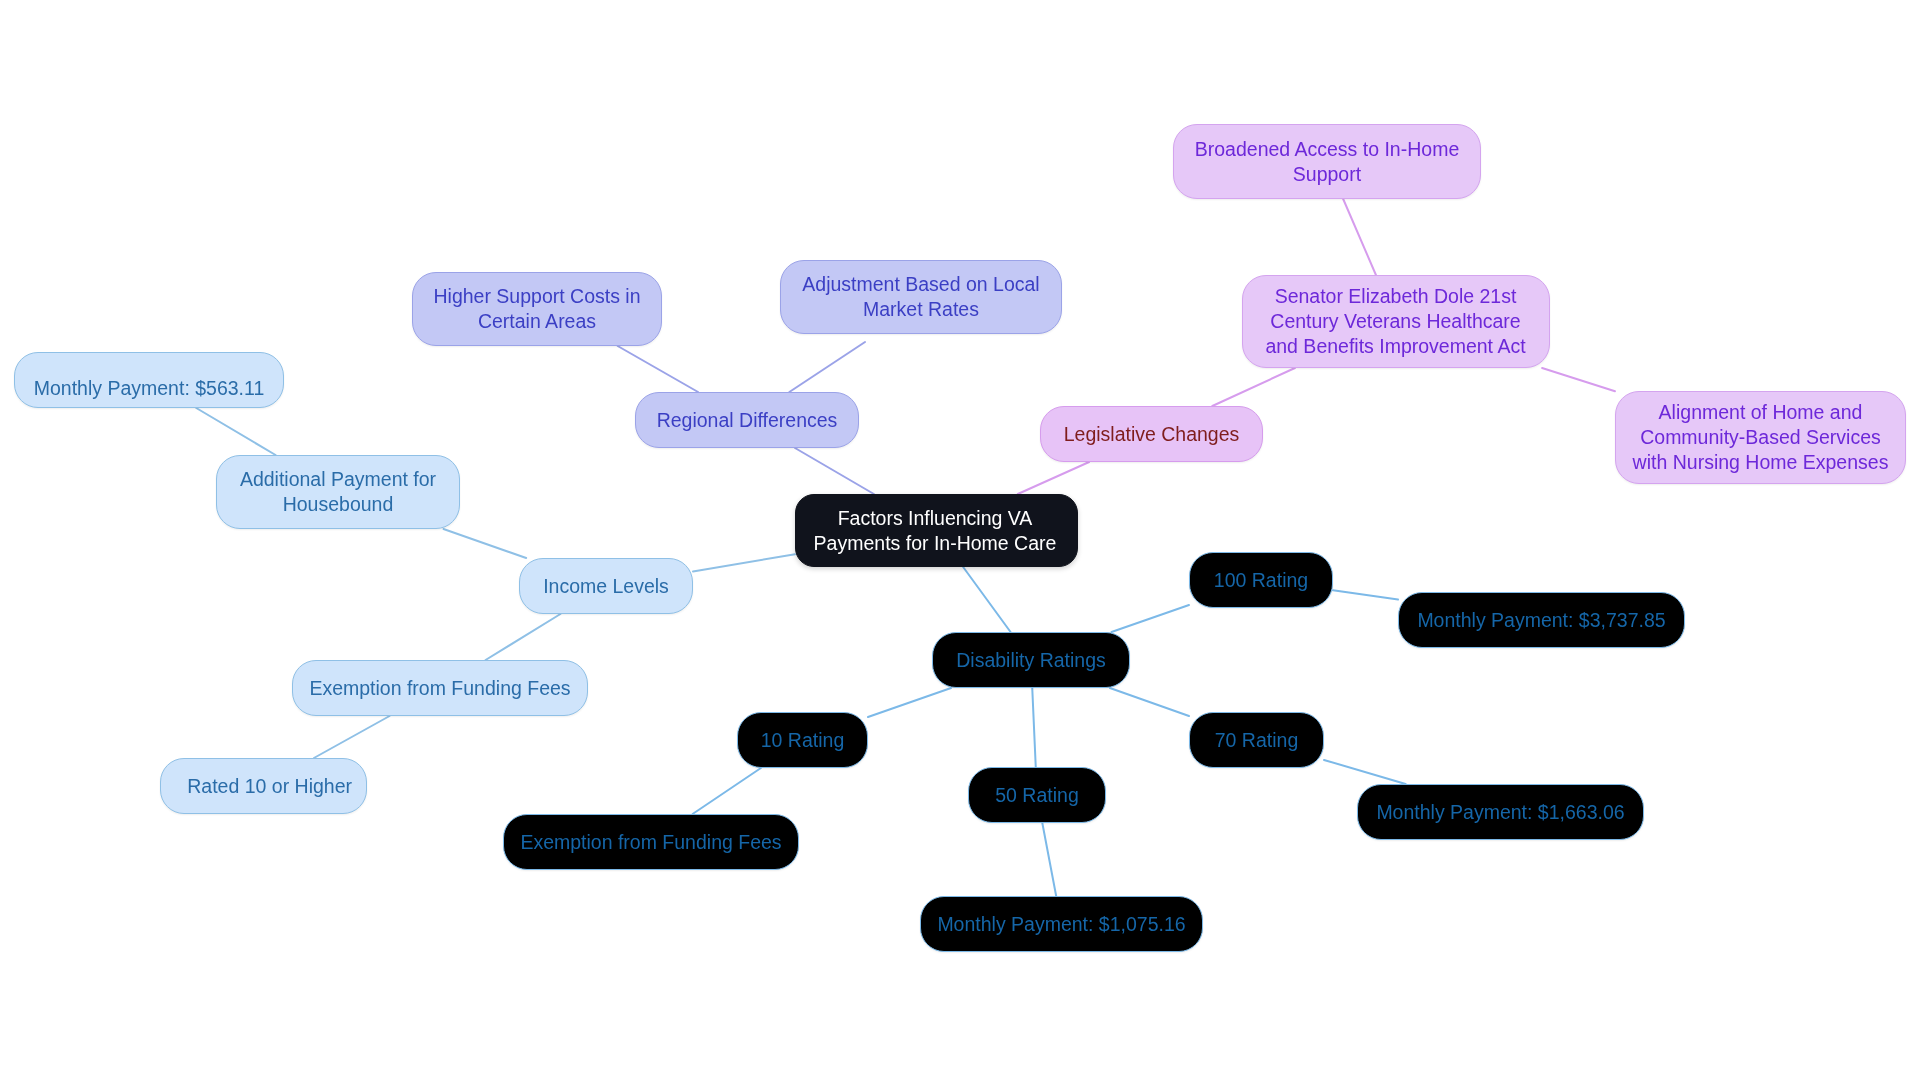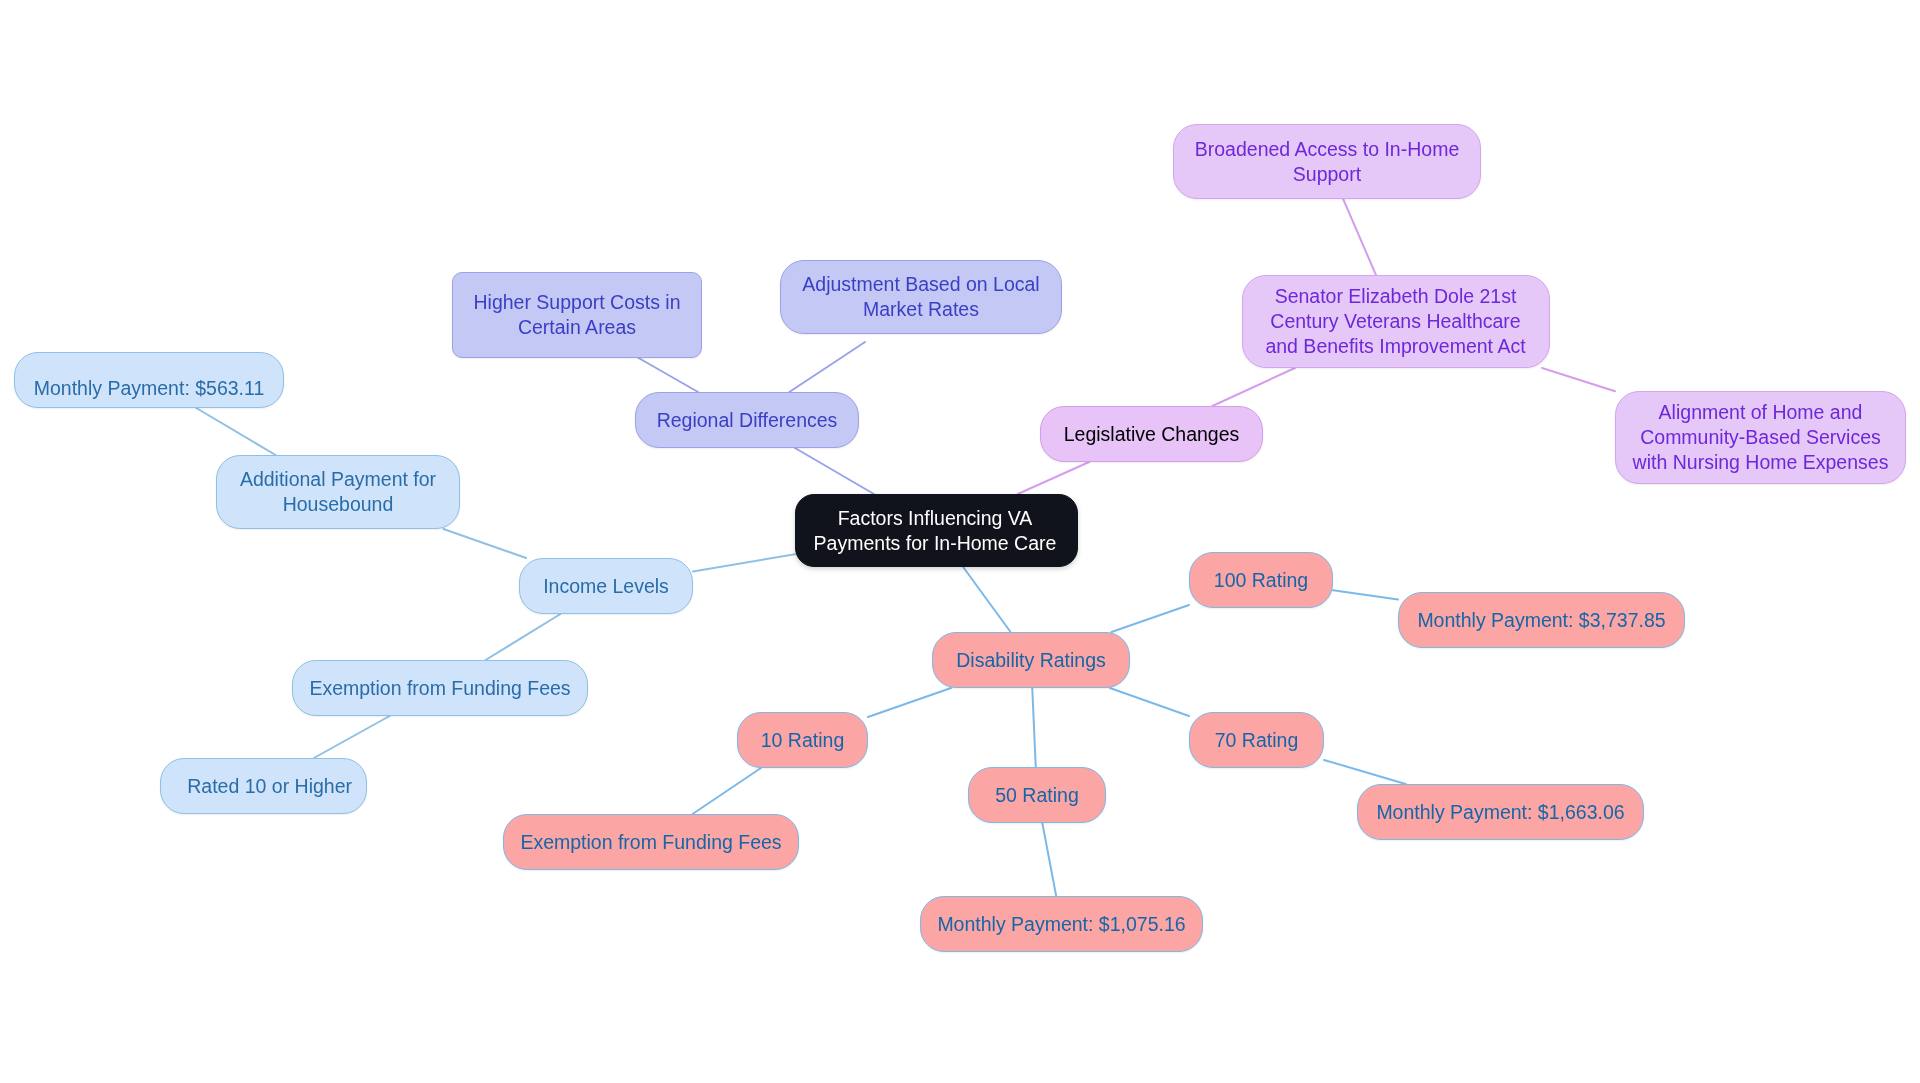--- a/index.html
+++ b/index.html
@@ -43,41 +43,41 @@
   .node.root {
     background: #10131c;
     border-color: #10131c;
     color: #ffffff;
     font-size: 19.5px;
     border-radius: 19px;
     box-shadow: 0 2px 5px rgba(0,0,0,0.18);
     padding-left: 11px;
   }
   .node.blue {
-    background: #fca5a5;
+    background: #000000;
     border-color: #7cb9e8;
     color: #1566a8;
     font-size: 19.5px;
   }
   .node.blue-pale {
     background: #cfe4fb;
     border-color: #8fc0e6;
     color: #2a6ca8;
     font-size: 19.5px;
   }
   .node.periwinkle {
     background: #c3c8f5;
     border-color: #9ba3e8;
     color: #3b3fc4;
     font-size: 19.5px;
   }
   .node.violet {
     background: #e7c3f7;
     border-color: #d69ced;
-    color: #000000;
+    color: #7f1d1d;
     font-size: 19.5px;
   }
   .node.violet-pale {
     background: #e6c8f8;
     border-color: #d4a4ef;
     color: #6d28d9;
     font-size: 19.5px;
   }
 </style>
 </head>
@@ -104,21 +104,21 @@
       <line x1="1324" y1="759.9180327868852" x2="1405.611111111111" y2="784" stroke="#7cb9e8" stroke-width="2" stroke-linecap="round"></line>
       <line x1="1032.2444444444445" y1="688" x2="1035.7555555555555" y2="767" stroke="#7cb9e8" stroke-width="2" stroke-linecap="round"></line>
       <line x1="1042.3178294573643" y1="823" x2="1056.1821705426357" y2="896" stroke="#7cb9e8" stroke-width="2" stroke-linecap="round"></line>
       <line x1="951.025" y1="688" x2="868" y2="717.0678336980307" stroke="#7cb9e8" stroke-width="2" stroke-linecap="round"></line>
       <line x1="760.9117647058823" y1="768" x2="692.5882352941177" y2="814" stroke="#7cb9e8" stroke-width="2" stroke-linecap="round"></line>
     </svg>
   <div id="nodes">
       <div class="node root" style="left: 795px; top: 494px; width: 283px; height: 73px;"><span>Factors Influencing VA
 Payments for In-Home Care</span></div>
       <div class="node periwinkle" style="left: 635px; top: 392px; width: 224px; height: 56px;"><span>Regional Differences</span></div>
-      <div class="node periwinkle" style="left: 452px; top: 272px; width: 250px; height: 86px; border-radius: 10px;"><span>Higher Support Costs in
+      <div class="node periwinkle" style="left: 412px; top: 272px; width: 250px; height: 74px;"><span>Higher Support Costs in
 Certain Areas</span></div>
       <div class="node periwinkle" style="left: 780px; top: 260px; width: 282px; height: 74px; align-items: center;"><span>Adjustment Based on Local
 Market Rates</span></div>
       <div class="node violet" style="left: 1040px; top: 406px; width: 223px; height: 56px;"><span>Legislative Changes</span></div>
       <div class="node violet-pale" style="left: 1242px; top: 275px; width: 308px; height: 93px; padding-left: 13px;"><span>Senator Elizabeth Dole 21st
 Century Veterans Healthcare
 and Benefits Improvement Act</span></div>
       <div class="node violet-pale" style="left: 1173px; top: 124px; width: 308px; height: 75px;"><span>Broadened Access to In-Home
 Support</span></div>
       <div class="node violet-pale" style="left: 1615px; top: 391px; width: 291px; height: 93px;"><span>Alignment of Home and

